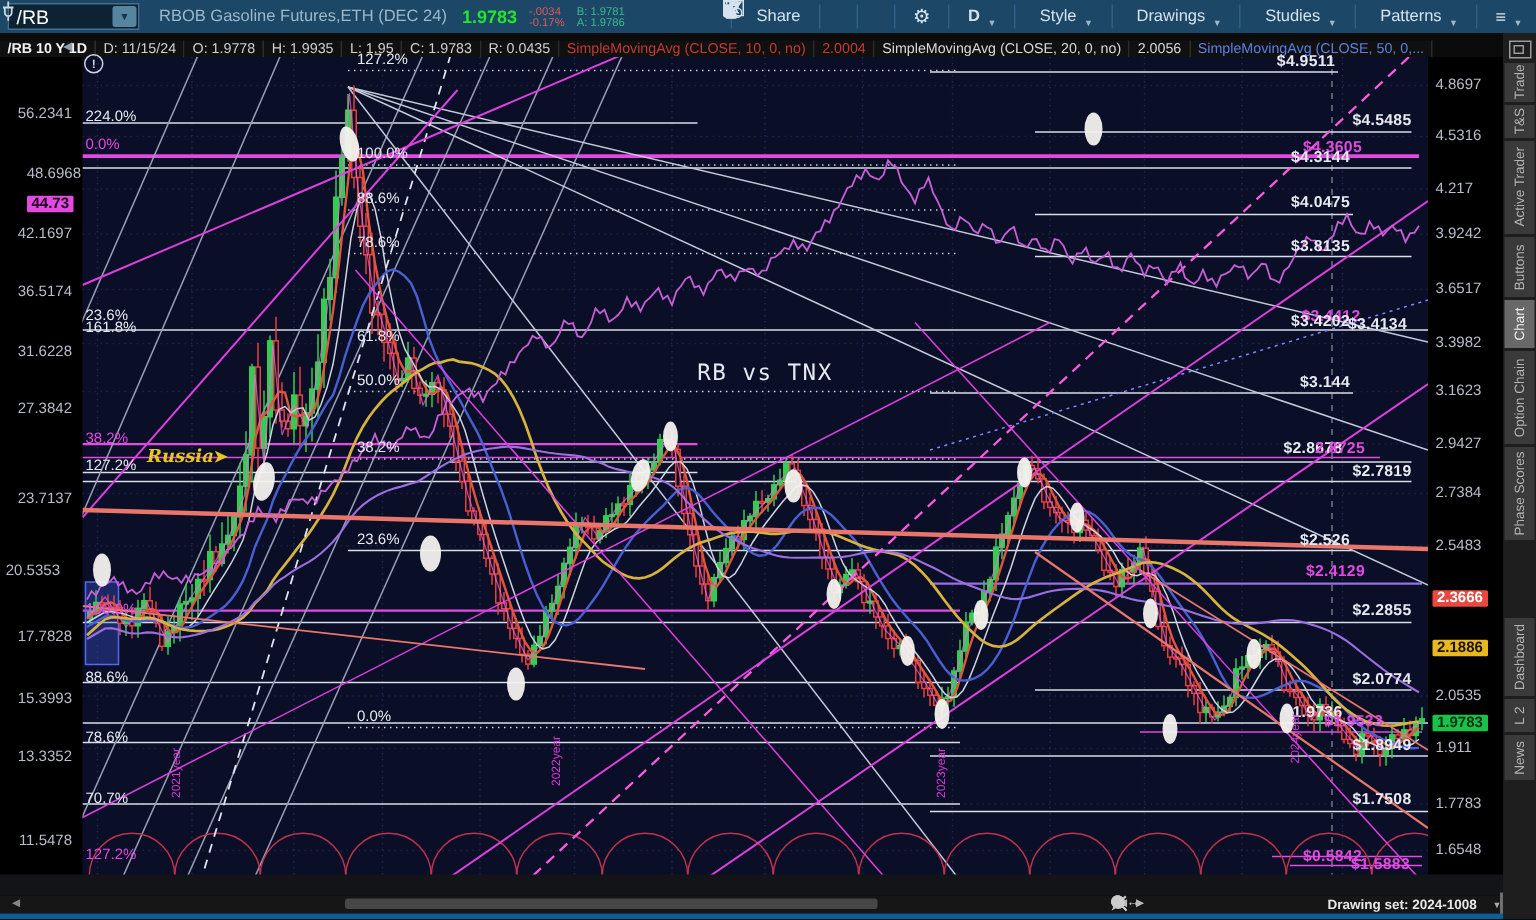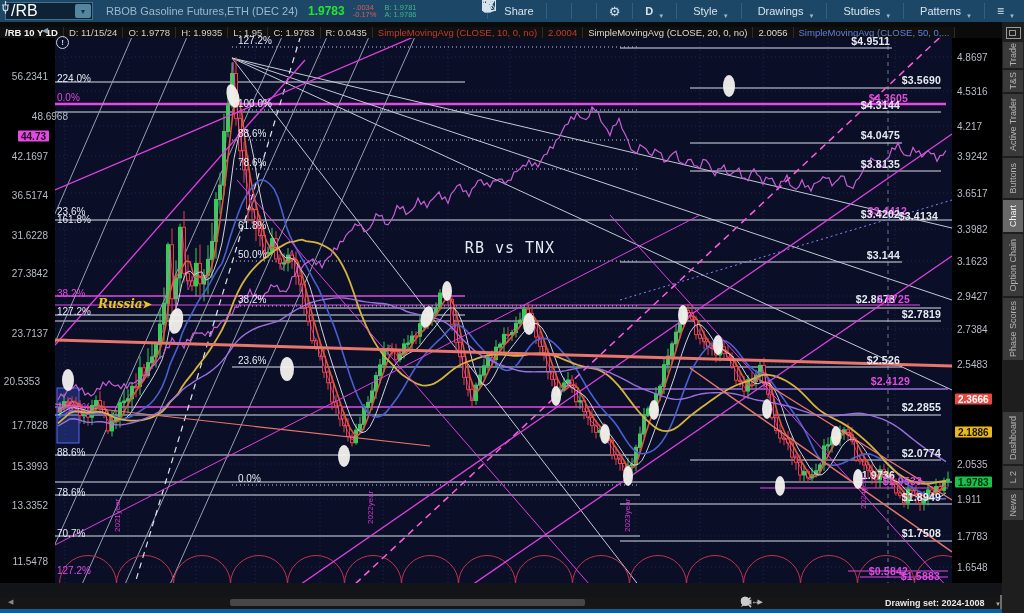--- a/index.html
+++ b/index.html
@@ -4,21 +4,21 @@
 <style>
   html,body{margin:0;padding:0;background:#000;}
   #app{position:relative;width:1024px;height:613px;background:#000;overflow:hidden;
        font-family:"Liberation Sans","DejaVu Sans",sans-serif;-webkit-font-smoothing:antialiased;}
   
   #toolbar{position:absolute;left:0;top:0;width:1024px;height:22px;background:#1c4766;
            display:flex;align-items:center;font-size:11px;color:#cfe0ec;}
   .tb-sep{width:1px;height:16px;background:#2e6088;margin:0 5px;flex:0 0 auto;}
   #symbol-box{display:flex;align-items:center;background:#0d2233;border:1px solid #44708f;
               height:16px;margin-left:5px;width:86px;}
-  #symbol-box .sym{flex:1;padding-left:5px;color:#fff;font-size:16px;}
+  #symbol-box .sym{flex:1;padding-left:5px;color:#fff;font-size:13px;}
   #symbol-box .dd{width:16px;height:14px;background:#56869f;color:#12344c;font-size:7px;
                   display:flex;align-items:center;justify-content:center;margin-right:1px;border-radius:2px;}
   .tb-desc{color:#9db8cc;margin-left:8px;white-space:nowrap;}
   .tb-last{color:#22e52e;font-weight:bold;margin-left:10px;font-size:12px;}
   .tb-2line{display:flex;flex-direction:column;line-height:7px;font-size:7.5px;margin-left:8px;}
   .tb-2line.red{color:#e05a5a;}
   .tb-2line.teal{color:#39b98a;}
   #tb-right{position:absolute;right:2px;top:0;height:22px;display:flex;align-items:center;}
   .tb-btn{display:flex;align-items:center;gap:4px;padding:0 7px;height:22px;color:#d5e3ee;
           white-space:nowrap;cursor:pointer;}
@@ -792,21 +792,21 @@
   <div id="overlay">
     <div id="watermark">
       <div>RB vs TNX</div>
     </div>
     <div id="russia">
       <span>Russia</span><span class="arr">➤</span>
     </div>
     <div id="warn-ico"><span>!</span></div>
     <div id="collapse-ico">◀</div>
   <span class="tick" style="left: 0px; top: 76px; width: 48px; text-align: right;">56.2341</span>
-      <span class="tick" style="left: 0px; top: 116px; width: 68px; text-align: right;">48.6968</span>
+      <span class="tick" style="left: 0px; top: 116px; width: 54px; text-align: right;">48.6968</span>
       <span class="tick" style="left: 0px; top: 156px; width: 48px; text-align: right;">42.1697</span>
       <span class="tick" style="left: 0px; top: 195px; width: 48px; text-align: right;">36.5174</span>
       <span class="tick" style="left: 0px; top: 235px; width: 48px; text-align: right;">31.6228</span>
       <span class="tick" style="left: 0px; top: 273px; width: 48px; text-align: right;">27.3842</span>
       <span class="tick" style="left: 0px; top: 333px; width: 48px; text-align: right;">23.7137</span>
       <span class="tick" style="left: 0px; top: 381px; width: 40px; text-align: right;">20.5353</span>
       <span class="tick" style="left: 0px; top: 425px; width: 48px; text-align: right;">17.7828</span>
       <span class="tick" style="left: 0px; top: 466px; width: 48px; text-align: right;">15.3993</span>
       <span class="tick" style="left: 0px; top: 505px; width: 48px; text-align: right;">13.3352</span>
       <span class="tick" style="left: 0px; top: 561px; width: 48px; text-align: right;">11.5478</span>
@@ -836,21 +836,21 @@
       <span class="tlabel" style="left: 383px; top: 585px;">23</span>
       <span class="tlabel" style="left: 448px; top: 585px;">Apr</span>
       <span class="tlabel" style="left: 510px; top: 585px;">Jul</span>
       <span class="tlabel" style="left: 575px; top: 585px;">Oct</span>
       <span class="tlabel" style="left: 635px; top: 585px;">24</span>
       <span class="tlabel" style="left: 700px; top: 585px;">Apr</span>
       <span class="tlabel" style="left: 763px; top: 585px;">Jul</span>
       <span class="tlabel" style="left: 828px; top: 585px;">Oct</span>
       <span class="tlabel" style="left: 895px; top: 585px;">25</span>
       <span class="plabel" style="left: 890px; top: 41px; color: rgb(232, 234, 242);">$4.9511</span>
-      <span class="plabel" style="left: 941px; top: 80px; color: rgb(232, 234, 242);">$3.5690</span>
+      <span class="plabel" style="left: 941px; top: 80px; color: rgb(232, 234, 242);">$4.5485</span>
       <span class="plabel" style="left: 908px; top: 98px; color: rgb(226, 74, 226);">$4.3605</span>
       <span class="plabel" style="left: 900px; top: 105px; color: rgb(232, 234, 242);">$4.3144</span>
       <span class="plabel" style="left: 900px; top: 135px; color: rgb(232, 234, 242);">$4.0475</span>
       <span class="plabel" style="left: 900px; top: 164px; color: rgb(232, 234, 242);">$3.8135</span>
       <span class="plabel" style="left: 907px; top: 211px; color: rgb(226, 74, 226);">$3.4412</span>
       <span class="plabel" style="left: 900px; top: 214px; color: rgb(232, 234, 242);">$3.4202</span>
       <span class="plabel" style="left: 938px; top: 216px; color: rgb(232, 234, 242);">$3.4134</span>
       <span class="plabel" style="left: 900px; top: 255px; color: rgb(232, 234, 242);">$3.144</span>
       <span class="plabel" style="left: 895px; top: 299px; color: rgb(232, 234, 242);">$2.8678</span>
       <span class="plabel" style="left: 910px; top: 299px; color: rgb(226, 74, 226);">2.8725</span>

